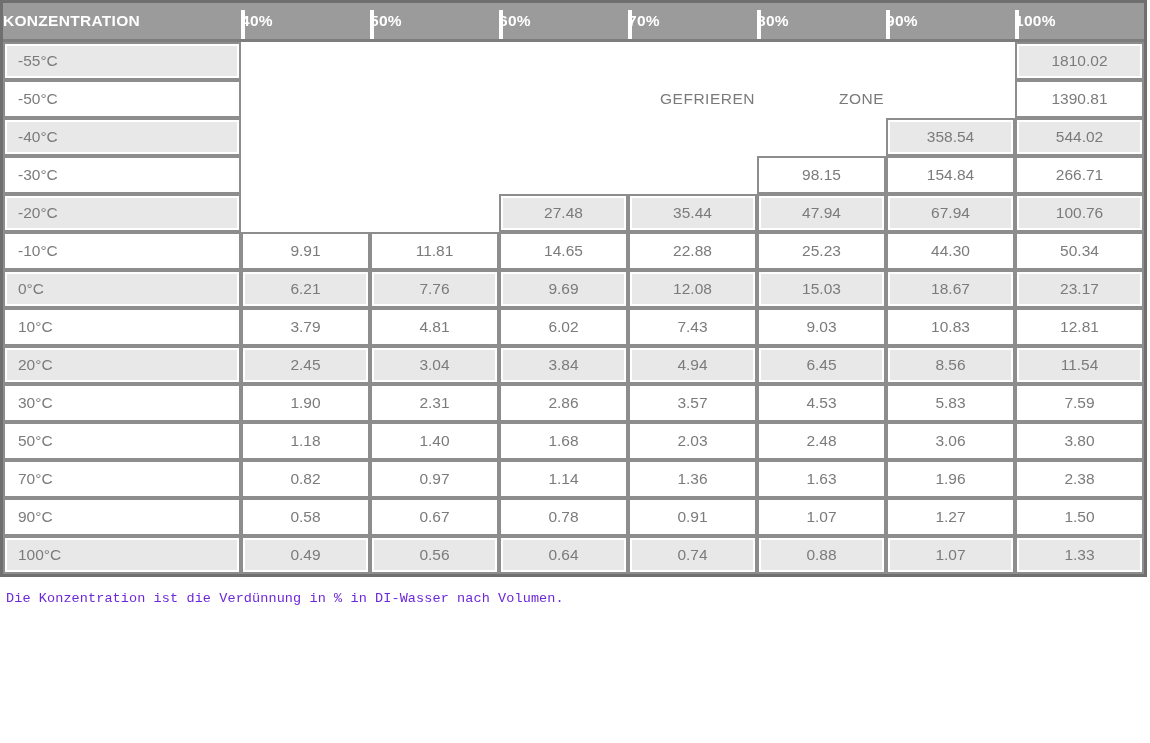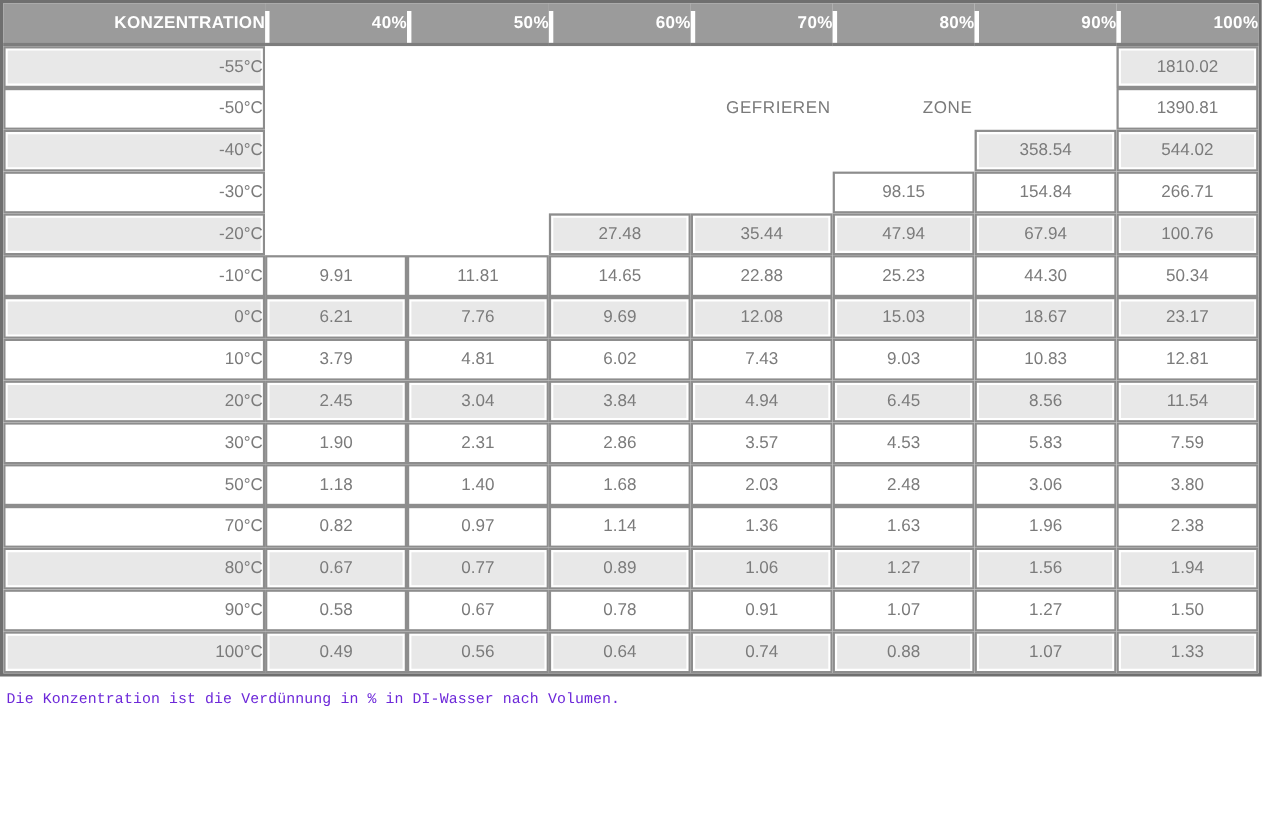--- a/index.html
+++ b/index.html
@@ -20,21 +20,21 @@
   }
   col.c-label { width: 238px; }
   col.c-val   { width: 129px; }
   th {
     height: 39px;
     background-color: #9b9b9b;
     color: #ffffff;
     font-size: 15.5px;
     font-weight: bold;
     letter-spacing: 0.3px;
-    text-align: right;
+    text-align: left;
     vertical-align: middle;
     border: none;
     border-bottom: 3px solid #7d7d7d;
     padding: 0;
   }
   th:not(:first-child) {
     background-image: linear-gradient(#ffffff, #ffffff);
     background-repeat: no-repeat;
     background-size: 4px calc(100% - 7px);
     background-position: 0 7px;
@@ -47,21 +47,21 @@
     padding: 0;
   }
   td.filled {
     border: 2px solid #8d8d8d;
     box-shadow: inset 0 0 0 2px #ffffff;
     background: #ffffff;
     text-align: center;
   }
   tr.alt td.filled { background: #e8e8e8; }
   td.label-cell {
-    text-align: right;
+    text-align: left;
     padding-left: 13px;
   }
   td.empty {
     border: 2px solid transparent;
     background: #ffffff;
     text-align: right;
     color: #7a7a7a;
     letter-spacing: 0.5px;
   }
   .note {
@@ -213,30 +213,20 @@
         <tr>
           <td class="filled label-cell">70°C</td>
           <td class="filled val-cell">0.82</td>
           <td class="filled val-cell">0.97</td>
           <td class="filled val-cell">1.14</td>
           <td class="filled val-cell">1.36</td>
           <td class="filled val-cell">1.63</td>
           <td class="filled val-cell">1.96</td>
           <td class="filled val-cell">2.38</td>
         </tr>
-        <tr class="alt">
-          <td class="filled label-cell">80°C</td>
-          <td class="filled val-cell">0.67</td>
-          <td class="filled val-cell">0.77</td>
-          <td class="filled val-cell">0.89</td>
-          <td class="filled val-cell">1.06</td>
-          <td class="filled val-cell">1.27</td>
-          <td class="filled val-cell">1.56</td>
-          <td class="filled val-cell">1.94</td>
-        </tr>
         <tr>
           <td class="filled label-cell">90°C</td>
           <td class="filled val-cell">0.58</td>
           <td class="filled val-cell">0.67</td>
           <td class="filled val-cell">0.78</td>
           <td class="filled val-cell">0.91</td>
           <td class="filled val-cell">1.07</td>
           <td class="filled val-cell">1.27</td>
           <td class="filled val-cell">1.50</td>
         </tr>

